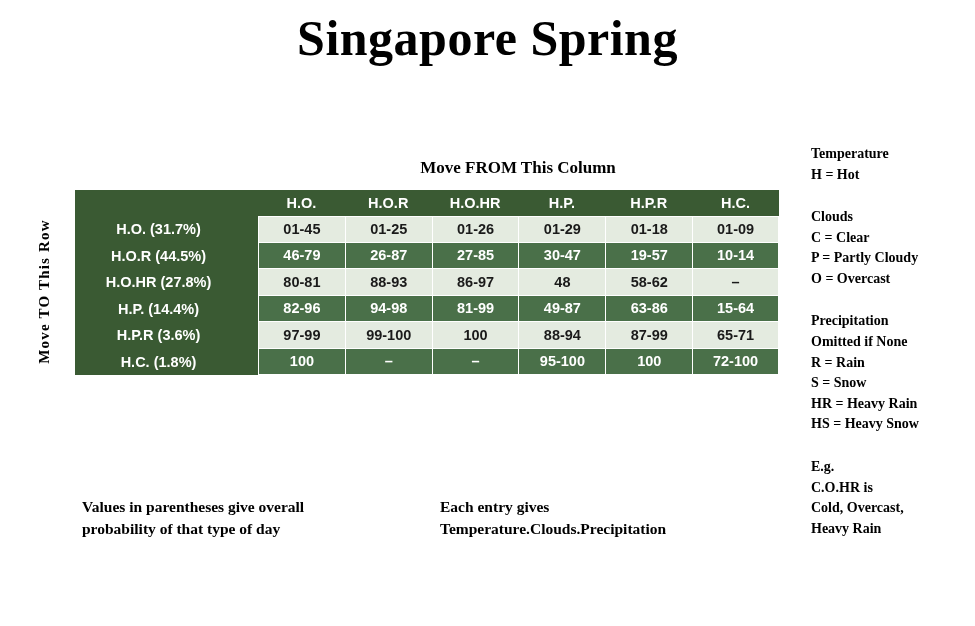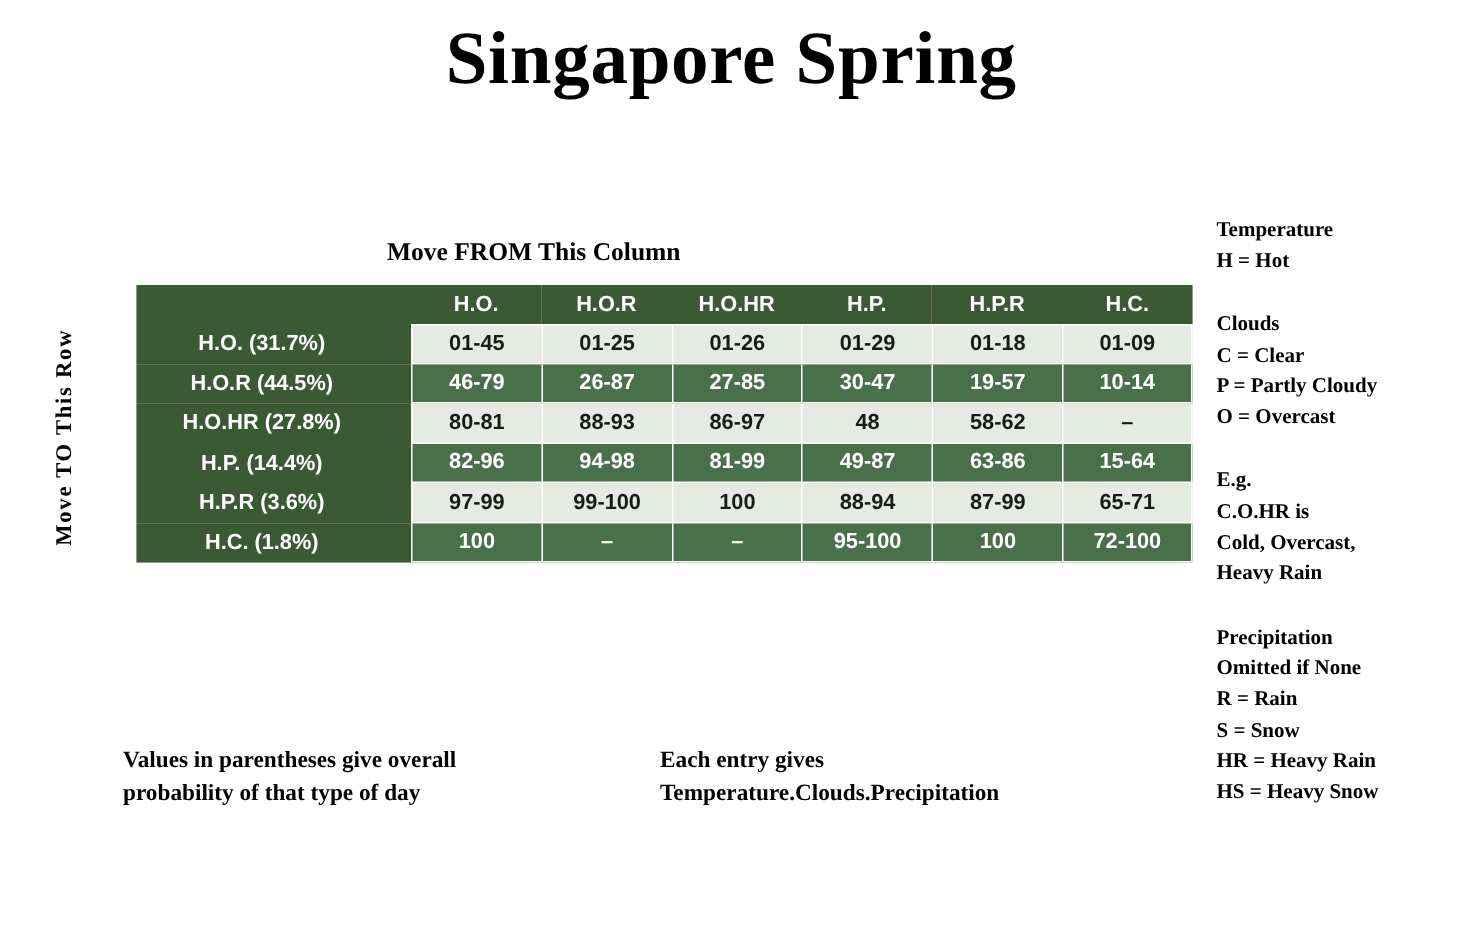--- a/index.html
+++ b/index.html
@@ -20,21 +20,21 @@
     font-weight:bold;
     font-size:50px;
     letter-spacing:.5px;
     color:#000;
     line-height:1.05;
   }
 
   
   #col-axis-caption{
     position:absolute;left:258px;top:158px;width:520px;
-    text-align:left;
+    text-align:center;
     font-family:"Liberation Serif", serif;
     font-weight:bold;
     font-size:17px;
     color:#000;
   }
 
   
   #row-axis-caption{
     position:absolute;
     left:-46px;top:283px;
@@ -47,23 +47,22 @@
     font-size:15px;
     letter-spacing:1.2px;
     color:#000;
     white-space:nowrap;
   }
 
   
   #matrix{
     position:absolute;left:75px;top:190px;
     width:704px;height:185px;
-    background:#f9a8d4;
+    background:#701a75;
     box-sizing:border-box;
-    margin-left:16px;
   }
   #matrix table{
     border-collapse:separate;
     border-spacing:0;
     width:704px;height:185px;
     table-layout:fixed;
   }
   #matrix th,#matrix td{
     padding:0;
     font-family:"Liberation Sans", sans-serif;
@@ -224,28 +223,28 @@
       <div class="legend-line">Temperature</div>
       <div class="legend-line">H = Hot</div>
     </div>
     <div class="legend-block">
       <div class="legend-line">Clouds</div>
       <div class="legend-line">C = Clear</div>
       <div class="legend-line">P = Partly Cloudy</div>
       <div class="legend-line">O = Overcast</div>
     </div>
     <div class="legend-block">
-      <div class="legend-line">E.g.</div>
-      <div class="legend-line">C.O.HR is</div>
-      <div class="legend-line">Cold, Overcast,</div>
-      <div class="legend-line">Heavy Rain</div>
-    </div>
-    <div class="legend-block">
       <div class="legend-line">Precipitation</div>
       <div class="legend-line">Omitted if None</div>
       <div class="legend-line">R = Rain</div>
       <div class="legend-line">S = Snow</div>
       <div class="legend-line">HR = Heavy Rain</div>
       <div class="legend-line">HS = Heavy Snow</div>
     </div>
+    <div class="legend-block">
+      <div class="legend-line">E.g.</div>
+      <div class="legend-line">C.O.HR is</div>
+      <div class="legend-line">Cold, Overcast,</div>
+      <div class="legend-line">Heavy Rain</div>
+    </div>
   </div>
 
 </div>
 
 </body></html>

